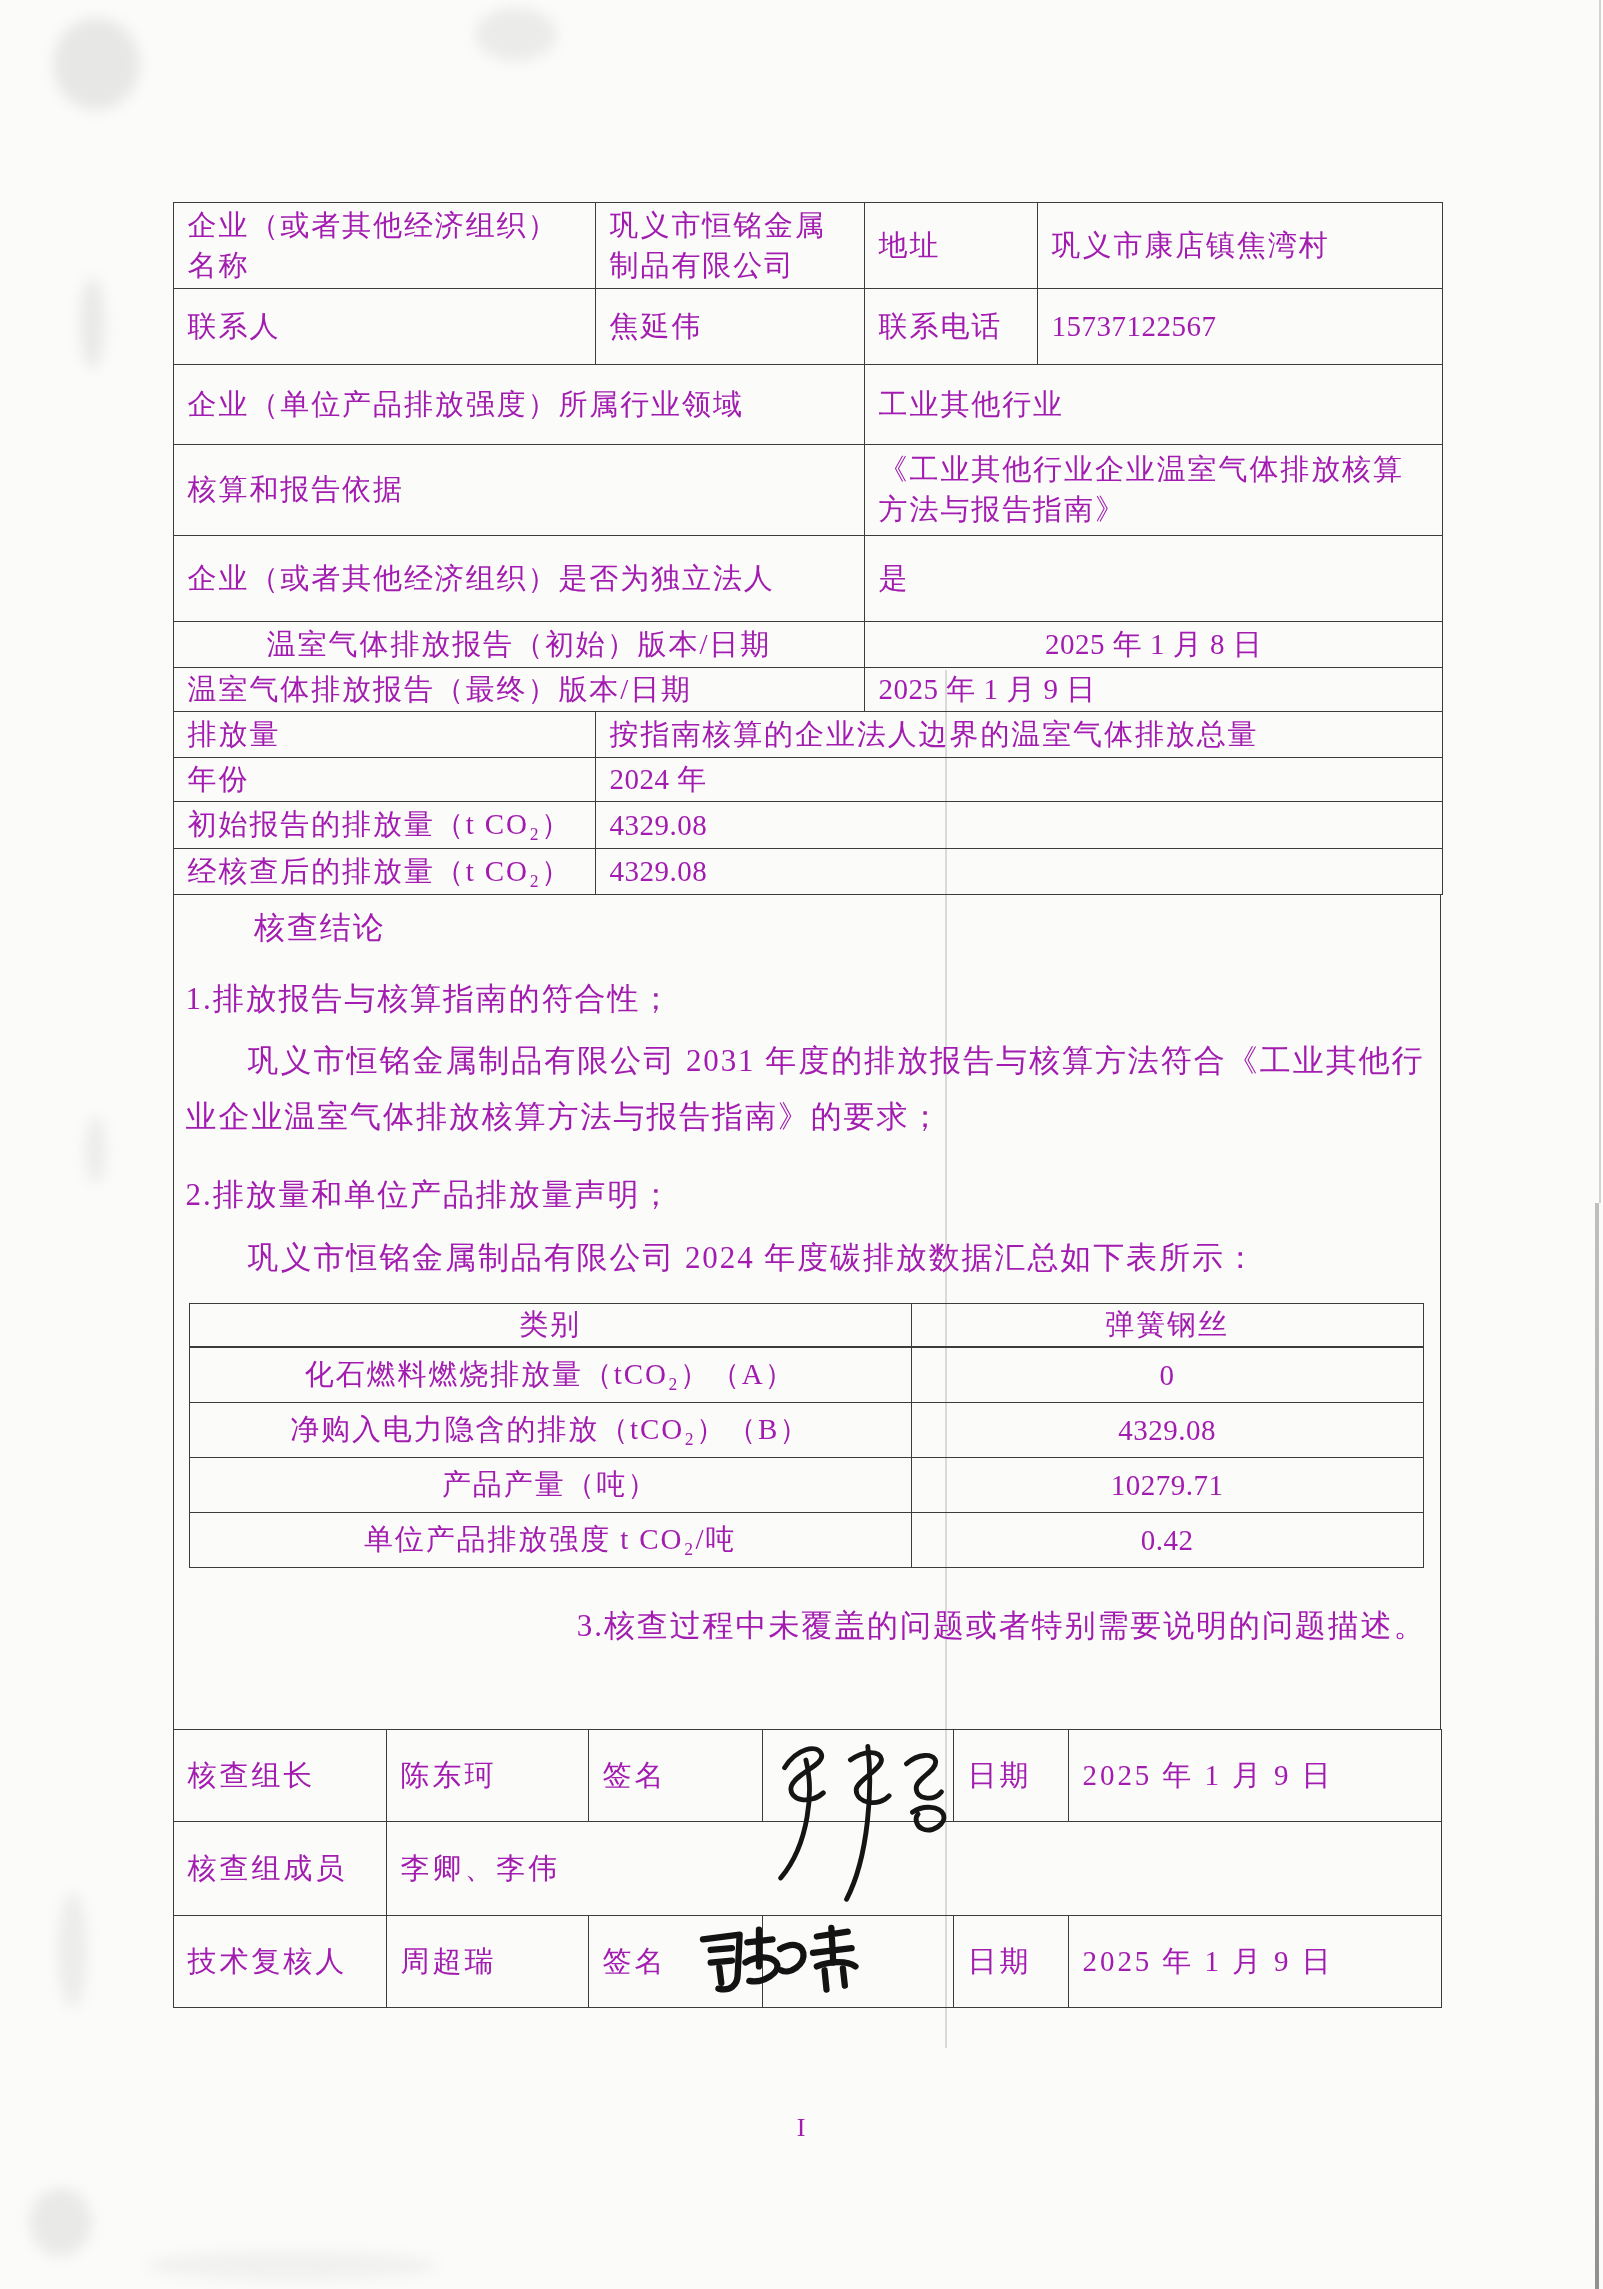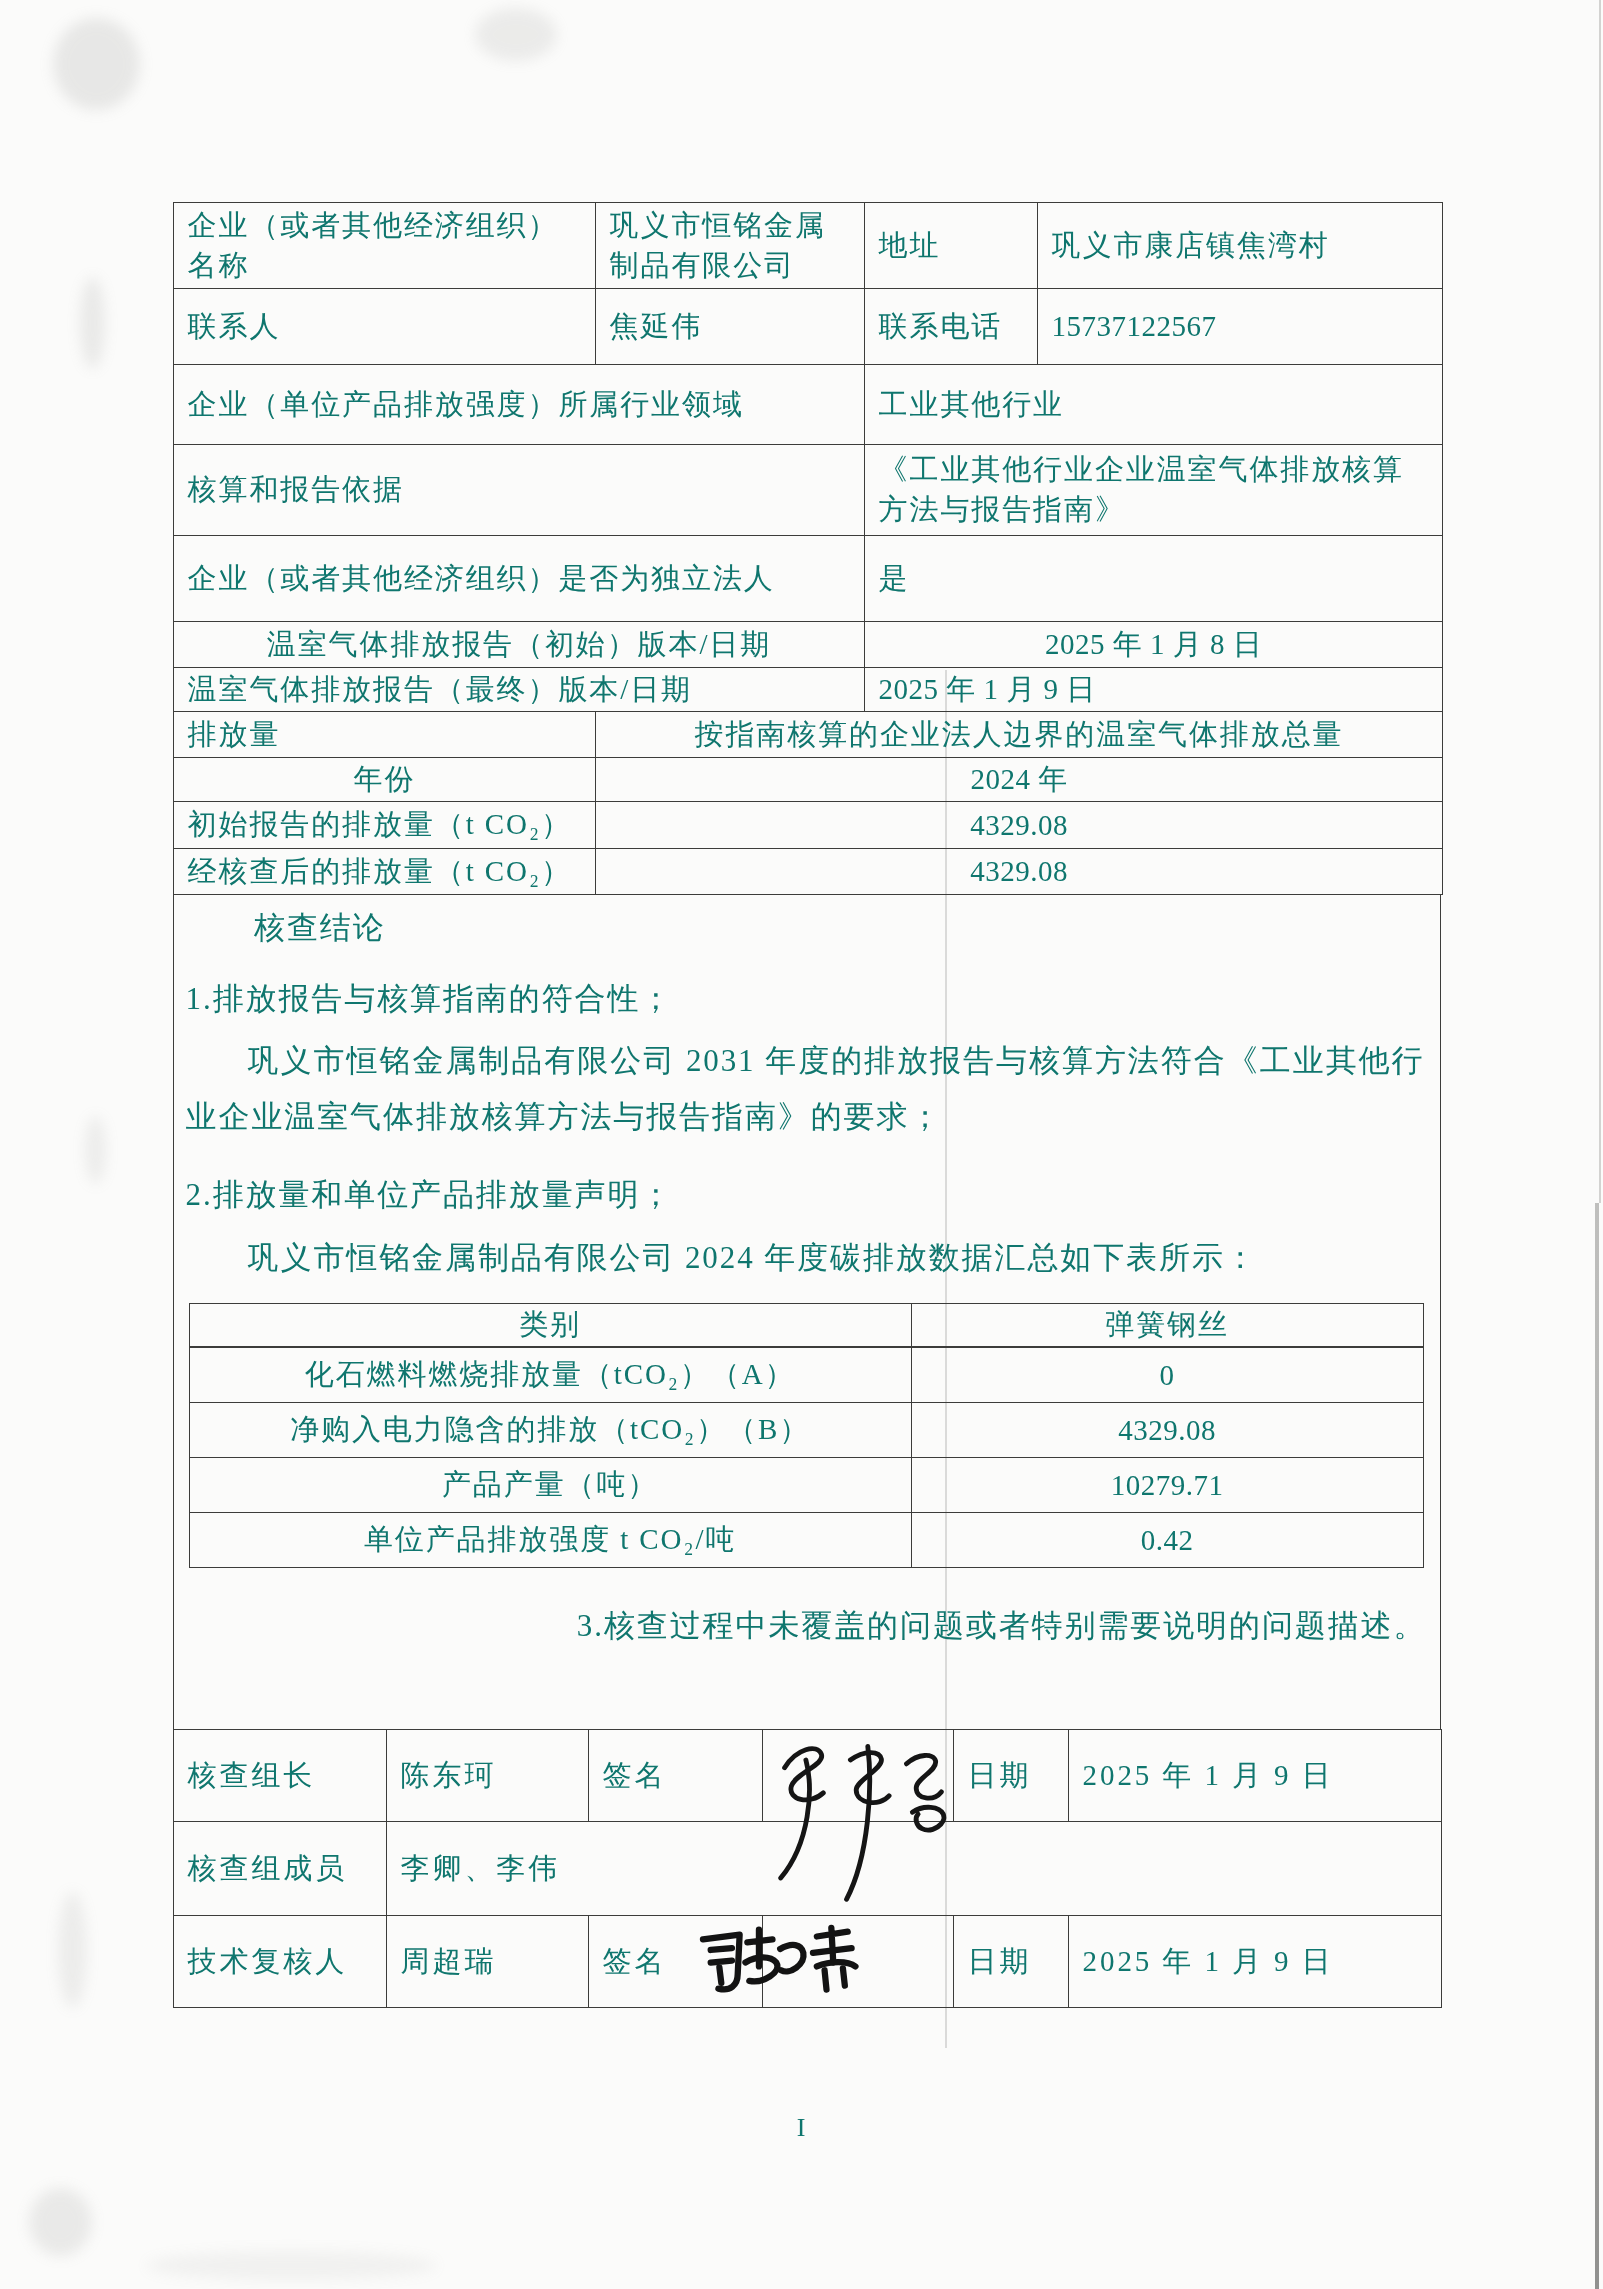--- a/index.html
+++ b/index.html
@@ -1,34 +1,34 @@
 <!DOCTYPE html>
 <html><head>
 <meta charset="utf-8">
 <style>
   html,body{margin:0;padding:0;}
   body{background:#e8e8e6;}
   .page{
     position:relative; width:1603px; height:2289px;
     background:#fbfbfa;
     font-family:"Liberation Serif","DejaVu Serif",serif;
-    color:#0f766e; overflow:hidden;
+    color:#a21caf; overflow:hidden;
   }
   
   .smudge{position:absolute; background:#9a9a98; border-radius:50%; filter:blur(6.8px); pointer-events:none;}
   .crease{position:absolute; left:945px; top:670px; width:1.9px; height:1378px; background:rgba(150,150,150,.32); pointer-events:none;}
   .edge-dark{position:absolute; left:1595px; top:1203px; width:3.9px; height:1086px; background:linear-gradient(#b5b5b3,#7e7e7c); opacity:.85; pointer-events:none;}
   .edge-light{position:absolute; left:1599px; top:0; width:1.9px; height:1203px; background:#c9c9c7; opacity:.8; pointer-events:none;}
   
   .doc{position:absolute; left:173px; top:202px; width:1268px;}
   table{border-collapse:collapse; table-layout:fixed; width:1268px;}
   td{border:1.9px solid #3c3c3a; font-size:29px; padding:0 13.6px; vertical-align:middle;
      letter-spacing:1.9px; overflow:hidden;}
   td.num{font-family:"Liberation Serif","DejaVu Serif",serif; letter-spacing:0.5px;}
-  td.ctr{text-align:center;}
+  td.ctr{text-align:left;}
   
   .concl{
     box-sizing:border-box; width:1268px; height:834px;
     border-left:1.9px solid #3c3c3a; border-right:1.9px solid #3c3c3a;
     font-size:31px; letter-spacing:1.9px; overflow:hidden; position:relative;
   }
   .concl .heading{margin:11.6px 0 0 80px;}
   .concl .item{margin:29px 13.6px 0 11.6px;}
   .concl p{margin:13.6px 15.5px 0 11.6px; line-height:56px; text-align:justify;}
   .concl p.ind2{text-indent:2em;}

